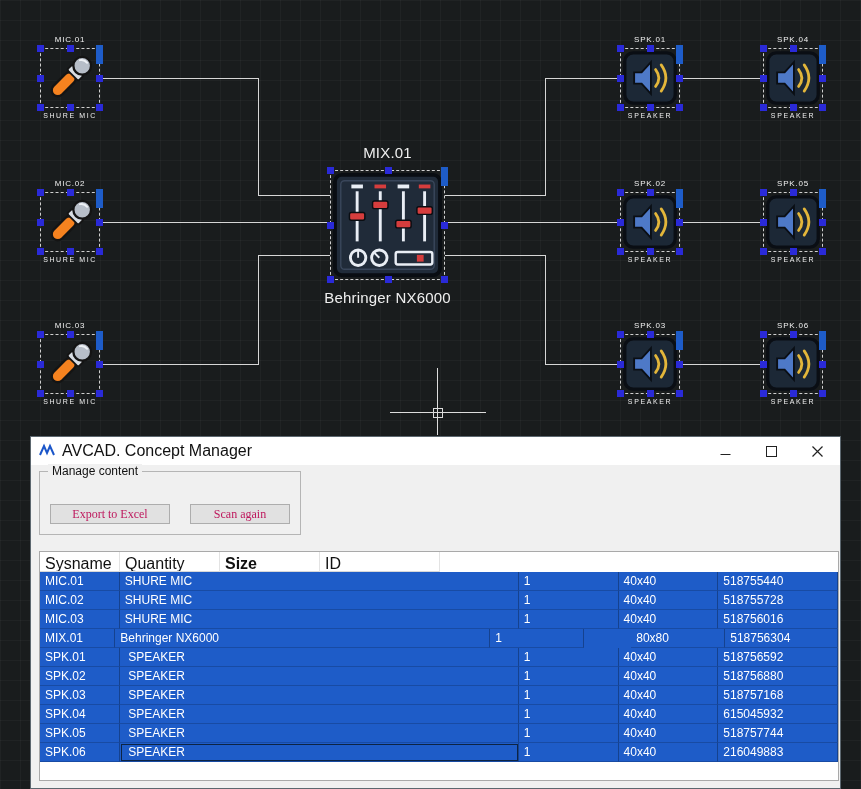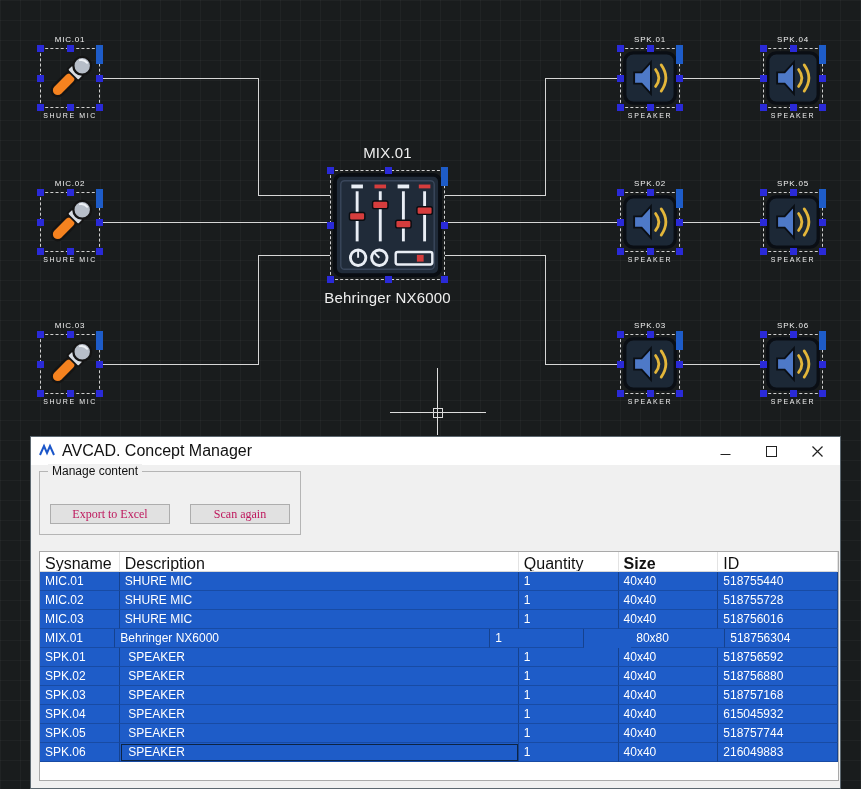--- a/index.html
+++ b/index.html
@@ -347,21 +347,20 @@
 
     <div class="groupbox">
       <span class="group-legend">Manage content</span>
       <button class="btn" id="btn-export">Export to Excel</button>
       <button class="btn" id="btn-scan">Scan again</button>
     </div>
 
     <div class="table">
       <div class="thead" id="thead">
           <div class="th" style="width: 80px;">Sysname</div>
-          <div class="th" style="width: 400px;">Description</div>
           <div class="th" style="width: 100px;">Quantity</div>
           <div class="th" style="width: 100px; font-weight: bold;">Size</div>
           <div class="th" style="width: 120px;">ID</div>
         </div>
       <div id="tbody">
           <div class="tr selected">
             <div class="td" style="width: 80px;">MIC.01</div>
             <div class="td" style="width: 400px;">SHURE MIC</div>
             <div class="td" style="width: 100px;">1</div>
             <div class="td" style="width: 100px;">40x40</div>

